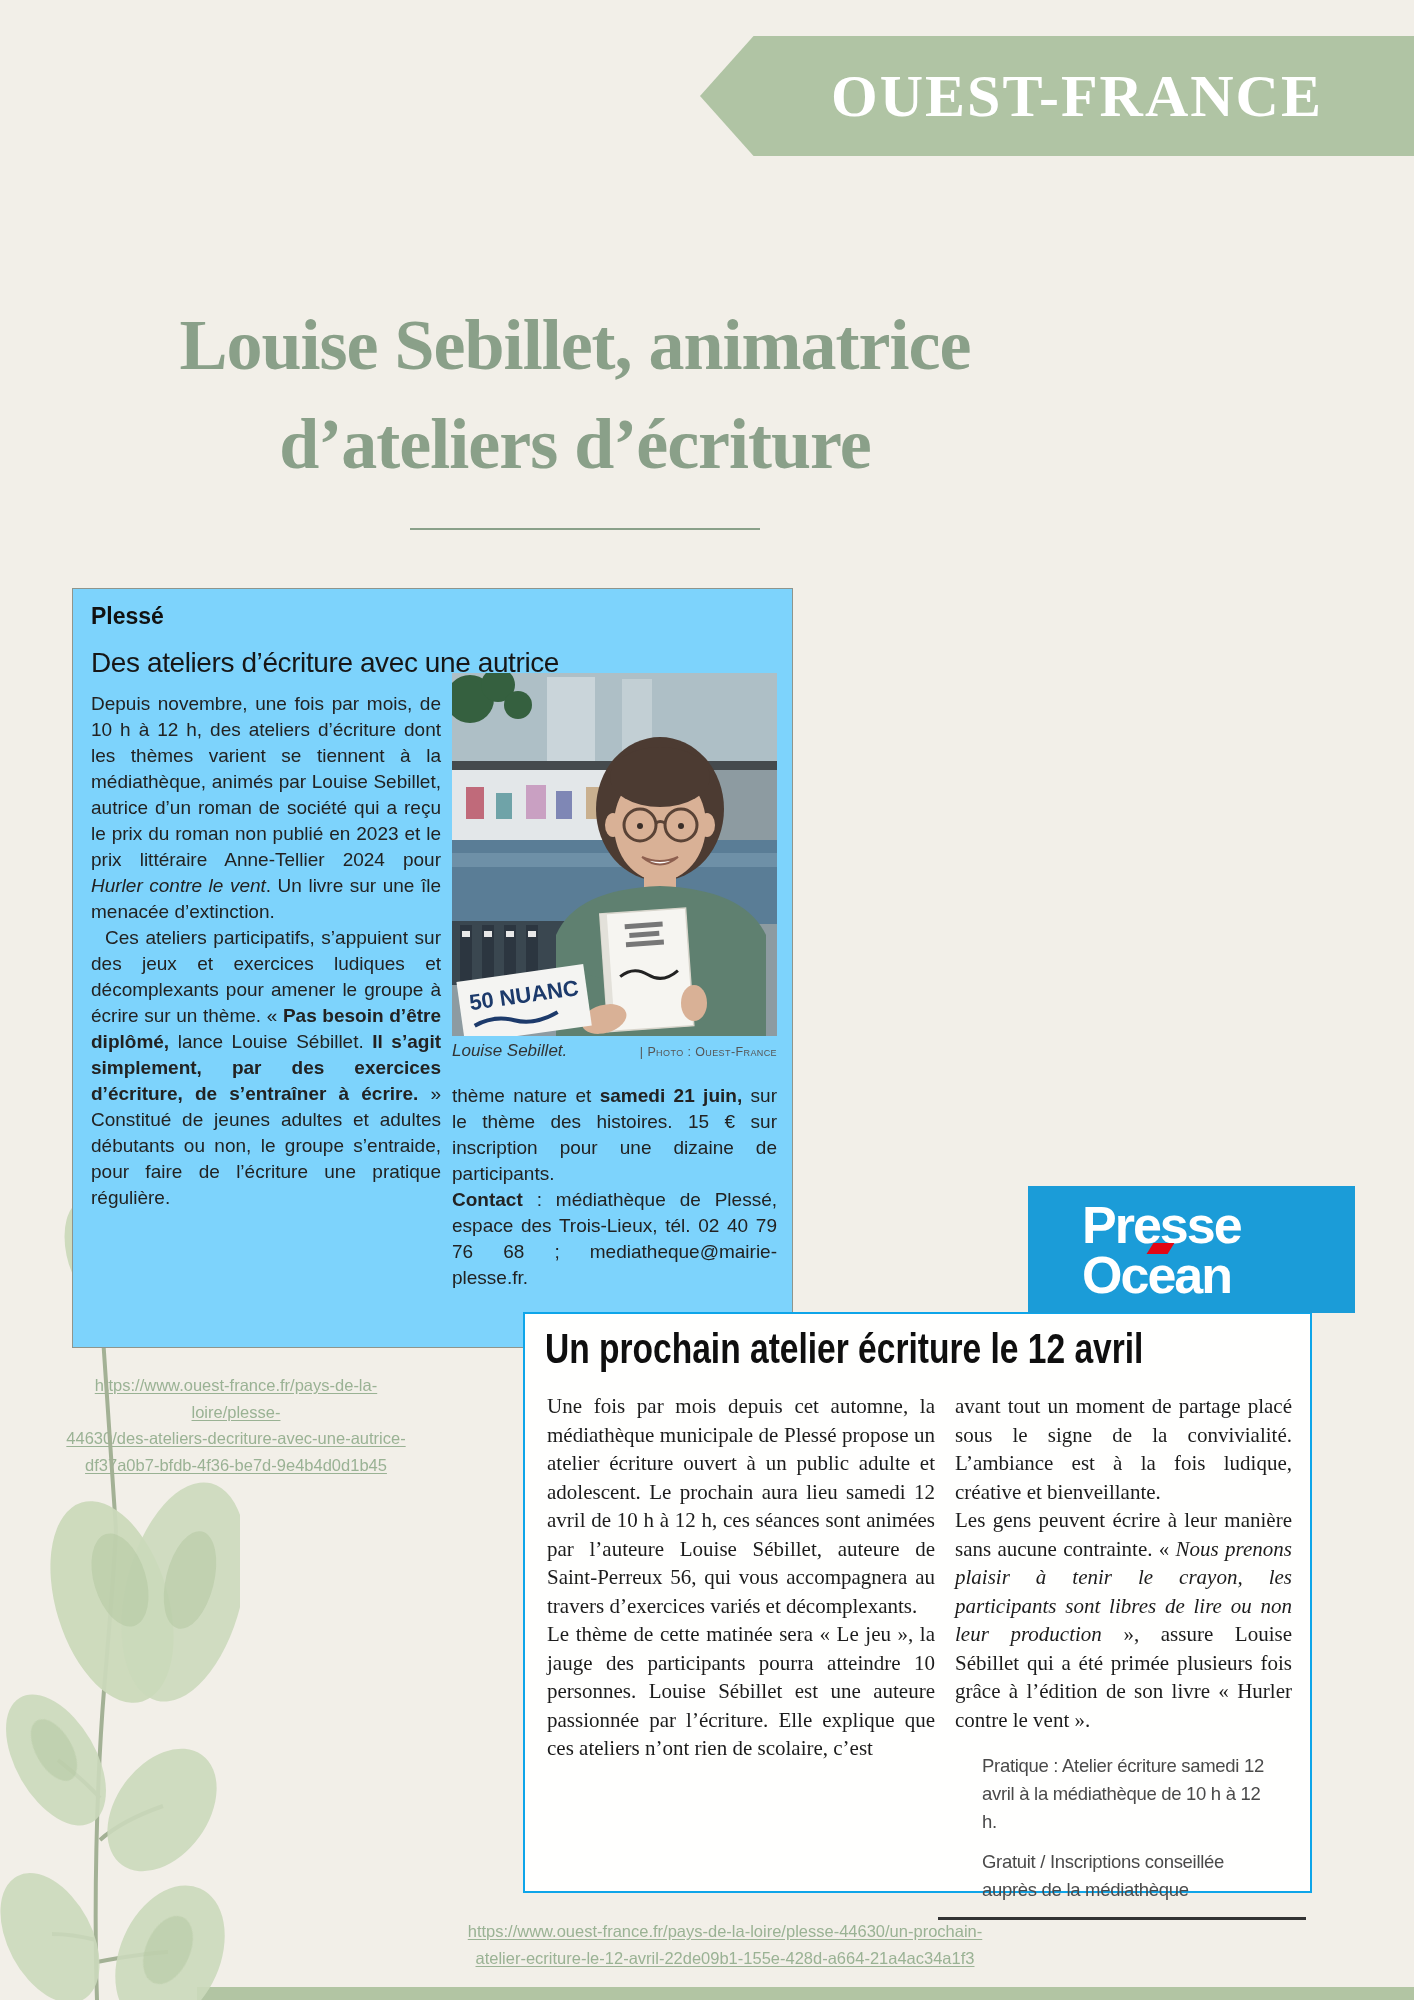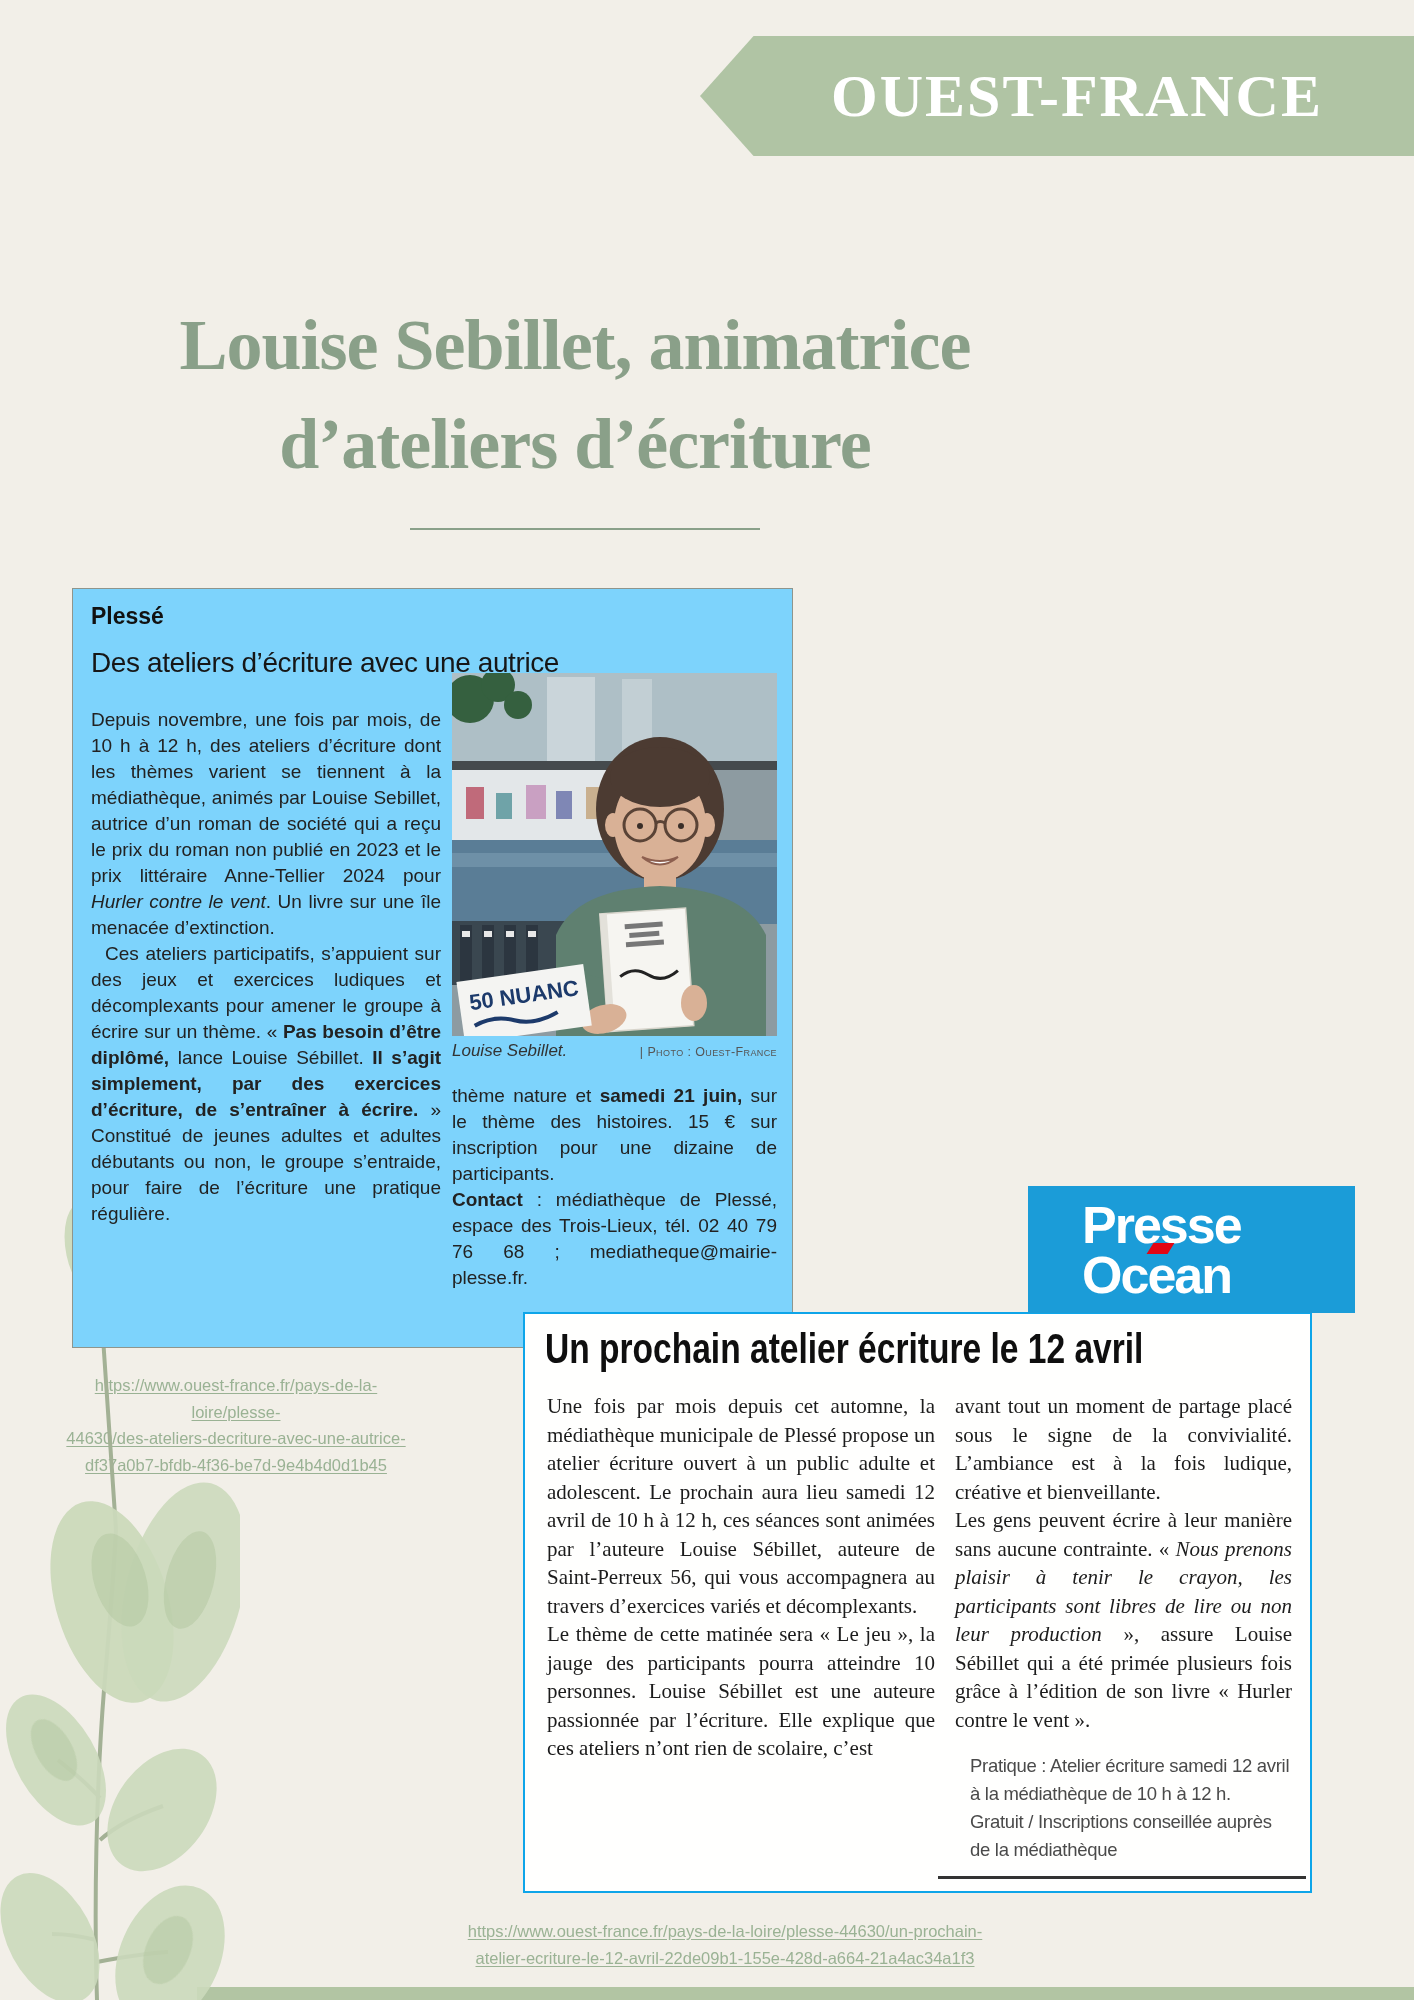--- a/index.html
+++ b/index.html
@@ -22,21 +22,21 @@
   
   .card1{position:absolute;left:72px;top:588px;width:721px;height:760px;background:#7dd3fc;
          border:1.5px solid #8f958c;box-sizing:border-box;z-index:2;}
   .kicker{position:absolute;left:18px;top:14px;font-size:23px;font-weight:700;color:#111;}
   .headline1{position:absolute;left:18px;top:58px;font-size:28px;font-weight:500;color:#161616;
              letter-spacing:-0.4px;white-space:nowrap;}
   .col1{position:absolute;width:350px;font-size:19px;line-height:26px;color:#222;text-align:justify;}
   .col1 p{margin:0;}
   .col1 p.indent{text-indent:14px;}
   .col1 p.spaced{margin-top:27px;}
-  .col1-left{left:18px;top:118px;}
+  .col1-left{left:18px;top:102px;}
   .col1-right{left:379px;top:494px;width:325px;}
   .photo{position:absolute;left:379px;top:84px;width:325px;height:363px;overflow:hidden;}
   .photo svg{display:block;}
   .caption-row{position:absolute;left:379px;top:452px;width:325px;display:flex;
                justify-content:space-between;align-items:baseline;}
   .caption{font-style:italic;font-size:17px;color:#333;}
   .credit{font-size:12.5px;color:#555;font-variant:small-caps;letter-spacing:.4px;}
 
   
   .doclink{position:absolute;text-align:center;font-size:16.5px;line-height:1.62;color:#9ab294;
@@ -57,21 +57,21 @@
          border:2px solid #0ea5e9;box-sizing:border-box;z-index:3;}
   .headline2{position:absolute;left:20px;top:10px;font-size:43px;font-weight:700;color:#0f0f0f;
              transform:scaleX(.78);transform-origin:left top;white-space:nowrap;}
   .col2{position:absolute;top:78px;font-family:"Liberation Serif",serif;font-size:21px;
         line-height:28.5px;color:#1c1c1c;text-align:justify;}
   .col2 p{margin:0;}
   .col2-left{left:22px;width:388px;}
   .col2-right{left:430px;width:337px;}
   .pratique{margin-top:18px;padding-left:15px;font-family:"Liberation Sans",sans-serif;
             font-size:18.5px;line-height:1.52;color:#4a4a4a;letter-spacing:-0.3px;text-align:left;}
-  .pratique p{margin:0;}
+  .pratique p{margin:12px;}
   .prat-rule{margin-left:-17px;margin-top:12px;width:368px;height:3px;background:#333;}
 
   
   .bottom-bar{position:absolute;left:197px;top:1987px;width:1217px;height:13px;background:#b2c5a3;}
   .leaves{position:absolute;left:0;top:1150px;width:240px;height:850px;}
 
   .b{font-weight:700;} .i{font-style:italic;}
 </style>
 </head>
 <body>

